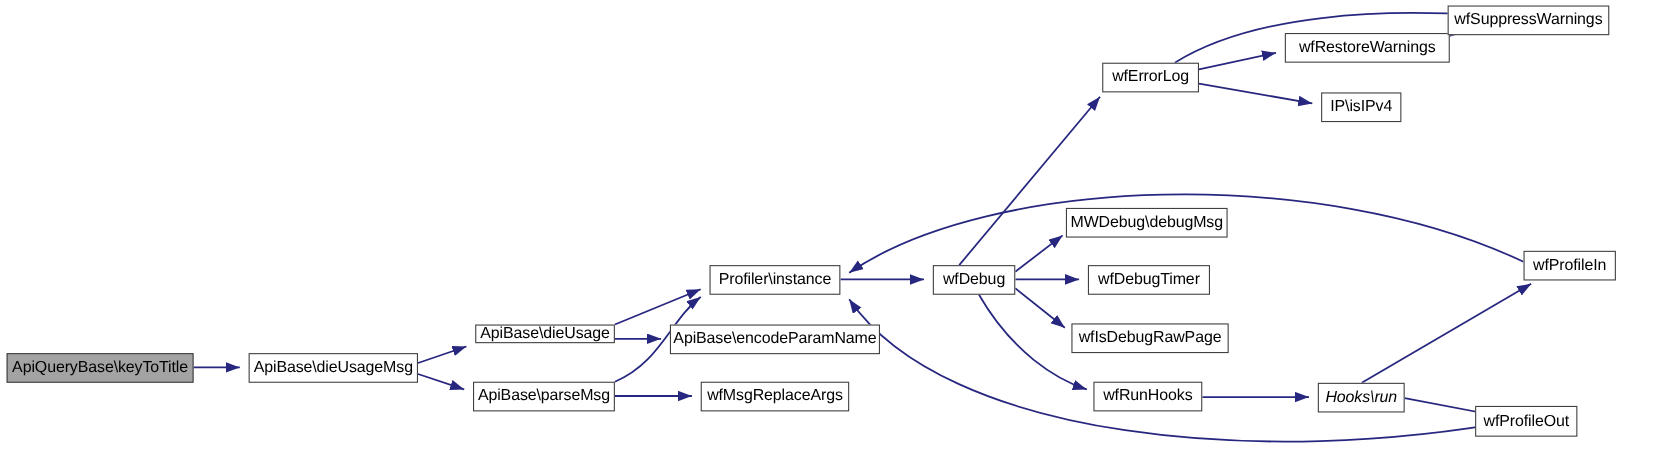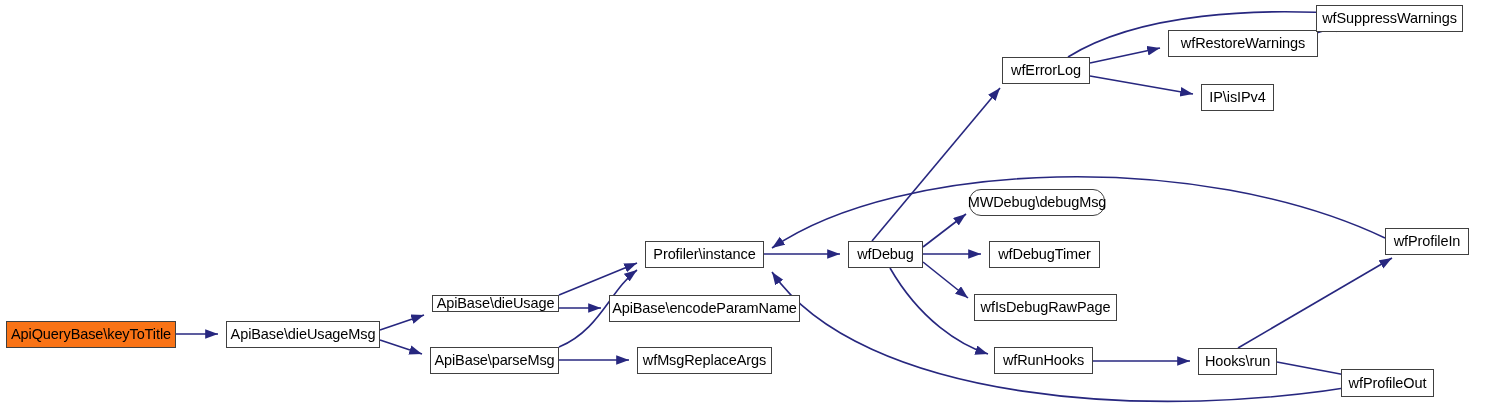--- a/index.html
+++ b/index.html
@@ -33,21 +33,21 @@
     font-size: 14.5px;
     line-height: 1;
     display: flex;
     align-items: center;
     justify-content: center;
     white-space: nowrap;
     letter-spacing: -0.1px;
     z-index: 2;
   }
   .node.highlight {
-    background: #f97316;
+    background: #a3a3a3;
     border-color: #404040;
   }
   .node-label {
     pointer-events: none;
   }
 </style>
 </head>
 <body>
 
 <div id="callgraph">
@@ -103,39 +103,39 @@
       </div>
       <div class="node" style="left: 645px; top: 241px; width: 119px; height: 27px;">
         <span class="node-label">Profiler\instance</span>
       </div>
       <div class="node" style="left: 848px; top: 241px; width: 75px; height: 27px;">
         <span class="node-label">wfDebug</span>
       </div>
       <div class="node" style="left: 1002px; top: 57px; width: 88px; height: 27px;">
         <span class="node-label">wfErrorLog</span>
       </div>
-      <div class="node" style="left: 969px; top: 189px; width: 136px; height: 27px; border-radius: 12px;">
+      <div class="node" style="left: 969px; top: 189px; width: 147px; height: 27px;">
         <span class="node-label">MWDebug\debugMsg</span>
       </div>
       <div class="node" style="left: 989px; top: 241px; width: 111px; height: 27px;">
         <span class="node-label">wfDebugTimer</span>
       </div>
       <div class="node" style="left: 974px; top: 294px; width: 143px; height: 27px;">
         <span class="node-label">wfIsDebugRawPage</span>
       </div>
       <div class="node" style="left: 994px; top: 347px; width: 99px; height: 27px;">
         <span class="node-label">wfRunHooks</span>
       </div>
       <div class="node" style="left: 1168px; top: 30px; width: 150px; height: 27px;">
         <span class="node-label">wfRestoreWarnings</span>
       </div>
       <div class="node" style="left: 1201px; top: 84px; width: 73px; height: 27px;">
         <span class="node-label">IP\isIPv4</span>
       </div>
-      <div class="node" style="left: 1198px; top: 348px; width: 79px; height: 27px;">
+      <div class="node" style="left: 1198px; top: 348px; width: 79px; height: 27px; font-style: italic;">
         <span class="node-label">Hooks\run</span>
       </div>
       <div class="node" style="left: 1316px; top: 5px; width: 147px; height: 27px;">
         <span class="node-label">wfSuppressWarnings</span>
       </div>
       <div class="node" style="left: 1385px; top: 228px; width: 84px; height: 27px;">
         <span class="node-label">wfProfileIn</span>
       </div>
       <div class="node" style="left: 1341px; top: 369px; width: 93px; height: 28px;">
         <span class="node-label">wfProfileOut</span>

